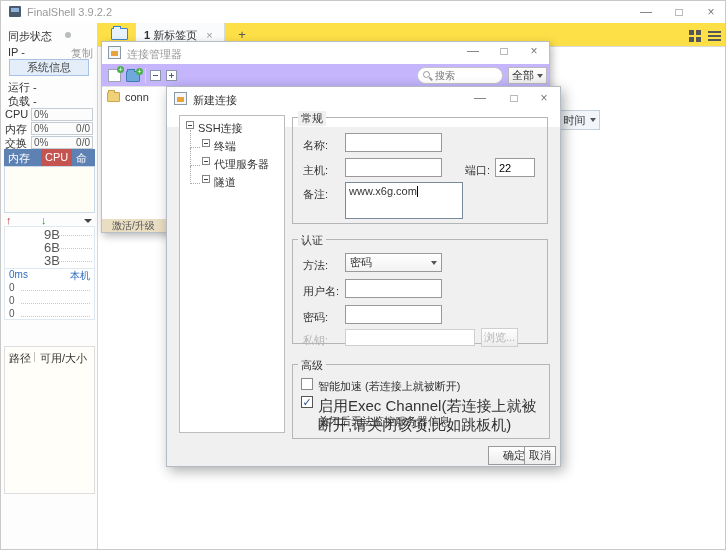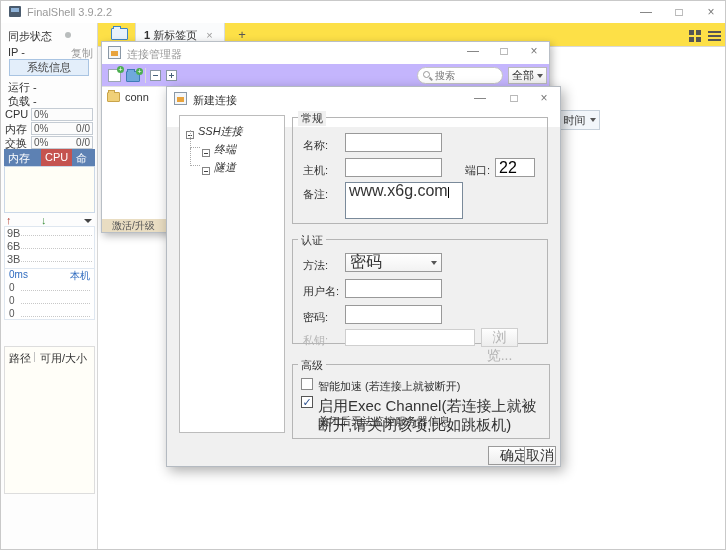--- a/index.html
+++ b/index.html
@@ -23,21 +23,21 @@
   .stat-field { left:30px; width:62px; height:13px; border:1px solid #c5ccd4; background:#fcfcfc; font-size:10px; line-height:11px; padding:0 2px; color:#555; }
   .stat-extra { position:absolute; right:2px; top:0; }
   .mon-tabs { left:3px; top:148px; width:91px; height:17px; background:#5d81b3; display:flex; color:#fff; }
   .mon-tab { padding:2px 4px 0 4px; }
   .mon-tab.active { background:#c5534f; }
   .chart-box { left:3px; top:165px; width:91px; height:47px; background:#fffef6; border:1px solid #ccd9e8; }
   .net-arrow-up { left:5px; top:213px; color:#b23c2e; font-size:11px; }
   .net-arrow-down { left:40px; top:213px; color:#3d8f3d; font-size:11px; }
   .caret-down { width:0; height:0; border-left:4px solid transparent; border-right:4px solid transparent; border-top:4px solid #444; }
   .net-box { left:3px; top:225px; width:91px; height:43px; border:1px solid #dfe7f0; background:#fff; }
-  .scale-row { position:relative; height:13px; font-size:11px; color:#555; }
+  .scale-row { position:relative; height:13px; font-size:13px; color:#555;margin-left:37px; }
   .scale-row .dotline { position:absolute; left:16px; right:2px; top:8px; border-top:1px dotted #c8c8c8; }
   .ping-box { left:3px; top:267px; width:91px; height:52px; border:1px solid #dfe7f0; background:#fff; font-size:10px; }
   .blue { color:#2f6bbf; }
   .ping-row { position:relative; height:13px; padding-left:4px; color:#555; }
   .ping-row .dotline { position:absolute; left:16px; right:4px; top:8px; border-top:1px dotted #c8c8c8; }
   .disk-box { left:3px; top:323px; width:91px; height:148px; border:1px solid #ddd; background:#fffef8; }
 
   .tabbar { left:97px; top:22px; width:629px; height:24px; background:#fde047; border-bottom:1px solid #d9d9d9; }
   .openfolder-icon { left:13px; top:5px; width:17px; height:12px; border:1px solid #3d85c6; border-radius:1px; background:#e8f2fc; }
   .openfolder-icon::before { content:''; position:absolute; top:-3px; left:1px; width:6px; height:2px; border:1px solid #3d85c6; border-bottom:none; background:#e8f2fc; }
@@ -71,35 +71,35 @@
   .search-input { position:absolute; left:17px; top:0; width:64px; height:14px; border:none; outline:none; font-size:10px; font-family:inherit; background:transparent; }
   .filter-btn { left:406px; top:3px; width:39px; height:17px; border:1px solid #b9b9b9; background:linear-gradient(#fefefe,#f0f0f0); display:flex; align-items:center; justify-content:center; gap:3px; }
   .folder-yellow { width:13px; height:10px; background:#f0d078; border:1px solid #c9a44a; border-radius:1px; }
   .folder-yellow::before { content:''; position:absolute; top:-3px; left:0; width:5px; height:2px; background:#f0d078; border:1px solid #c9a44a; border-bottom:none; }
   .cm-status { left:0; top:177px; width:447px; height:13px; background:#e9ddc2; color:#555; font-size:10px; line-height:13px; padding-left:10px; }
 
   
   .dlg { left:165px; top:85px; width:395px; height:381px; background:#f0f0f0; border:1px solid #b4bac1; box-shadow:3px 4px 12px rgba(0,0,0,.32); }
   .dlg-titlebar { left:0; top:0; width:393px; height:40px; background:#fff; }
   .tree-panel { left:12px; top:28px; width:106px; height:318px; background:#fff; border:1px solid #bcbcbc; }
-  .tree-item { position:relative; height:18px; display:flex; align-items:flex-end; gap:4px;font-style:italic; }
+  .tree-item { position:relative; height:18px; display:flex; align-items:flex-start; gap:4px; }
   .minus-box { width:8px; height:8px; border:1px solid #848484; background:#fff; flex:none; }
   .minus-box::after { content:''; position:absolute; left:1px; top:3px; width:4px; height:1px; background:#444; }
   .tree-line { position:absolute; left:10px; top:-9px; width:10px; height:18px; border-left:1px dotted #aaa; border-bottom:1px dotted #aaa; }
   .groupbox { border:1px solid #b5b5b5; }
   .gb-title { position:absolute; top:-7px; left:5px; background:#f0f0f0; padding:0 3px; }
   .frm-label { position:absolute; color:#333; }
   .frm-label.disabled { color:#b4b4b4; }
-  .txt { position:absolute; border:1px solid #999; background:#fff; font-family:inherit; font-size:16px; padding:0 3px; outline:none; }
+  .txt { position:absolute; border:1px solid #999; background:#fff; font-family:inherit; font-size:11px; padding:0 3px; outline:none; }
   .txt:disabled { border-color:#cfcfcf; background:#fff; }
   .memo { border:1px solid #7a8a9a; background:#fff; padding:1px 3px; line-height:14px; }
   .cursor-bar { display:inline-block; width:1px; height:11px; background:#000; vertical-align:-2px; }
   .select { border:1px solid #999; background:linear-gradient(#fff,#f2f2f2); display:flex; align-items:center; padding:0 4px; justify-content:space-between; }
   .chk { position:absolute; width:12px; height:12px; border:1px solid #8a8a8a; background:#fff; text-align:center; line-height:11px; font-size:11px; color:#2b4f8e; }
-  .btn { position:absolute; border:1px solid #9a9a9a; background:linear-gradient(#fefefe,#ededed); text-align:center; font-size:14px; font-family:inherit; color:#333; padding:0; }
+  .btn { position:absolute; border:1px solid #9a9a9a; background:linear-gradient(#fefefe,#ededed); text-align:center; font-size:11px; font-family:inherit; color:#333; padding:0; }
   .btn:disabled,.btn.disabled { color:#b4b4b4; border-color:#cfcfcf; }
 </style>
 </head>
 <body>
 
 <div id="app">
 
   <div class="abs titlebar">
     <div class="abs app-icon"></div>
     <div class="abs title-text">FinalShell 3.9.2.2</div>
@@ -248,20 +248,25 @@
 
     <div class="abs tree-panel">
       <div class="tree-item" style="padding-left:6px; margin-top:5px;">
         <span class="minus-box" style="position:relative;"></span>
         <span>SSH连接</span>
       </div>
       <div class="tree-item" style="padding-left:22px;">
         <span class="tree-line"></span>
         <span class="minus-box" style="position:relative;"></span>
         <span>终端</span>
+      </div>
+      <div class="tree-item" style="padding-left:22px;">
+        <span class="tree-line"></span>
+        <span class="minus-box" style="position:relative;"></span>
+        <span>代理服务器</span>
       </div>
       <div class="tree-item" style="padding-left:22px;">
         <span class="tree-line"></span>
         <span class="minus-box" style="position:relative;"></span>
         <span>隧道</span>
       </div>
     </div>
 
     <div class="abs groupbox" style="left:125px; top:30px; width:256px; height:107px;">
       <span class="gb-title">常规</span>

